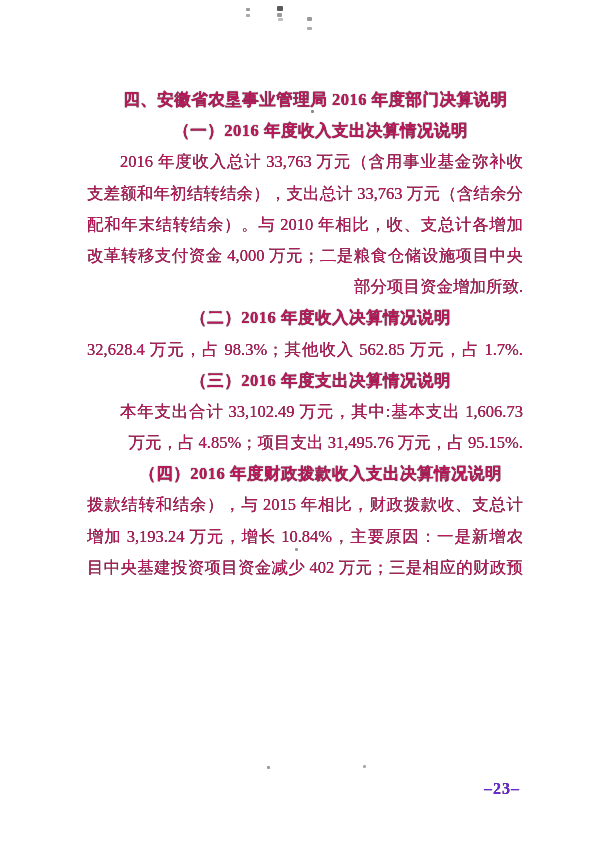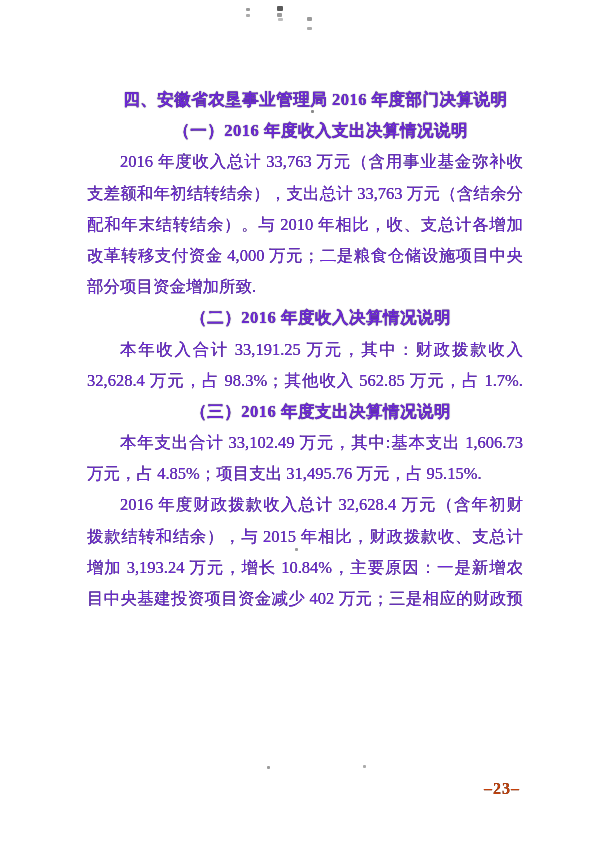--- a/index.html
+++ b/index.html
@@ -16,21 +16,21 @@
     overflow: hidden;
     font-family: "Liberation Serif", "DejaVu Serif", serif;
   }
   .content {
     position: absolute;
     left: 87px;
     top: 84px;
     width: 436px;
     font-size: 16.5px;
     line-height: 31.2px;
-    color: #6d28d9;
+    color: #be185d;
     text-shadow: 0 0 0.6px #161616; 
   }
   .line {
     height: 31.2px;
     overflow: hidden;
     white-space: normal;
   }
   .h1 {
     font-weight: 700;
     text-indent: 2.2em;
@@ -46,29 +46,29 @@
   }
   .indent {
     text-indent: 2em;
   }
   .just {
     text-align: justify;
     text-align-last: justify;
     text-justify: inter-character;
   }
   .plain {
-    text-align: left;
+    text-align: right;
   }
   .pagenum {
     position: absolute;
     left: 484px;
     top: 780px;
     font-size: 16px;
     font-weight: 600;
-    color: #c2410c;
+    color: #6d28d9;
     letter-spacing: 1px;
     text-shadow: 0 0 0.6px #1a1a1a;
   }
   .speck {
     position: absolute;
     border-radius: 1px;
   }
 </style>
 </head>
 <body>
@@ -92,28 +92,27 @@
     <div class="line h1">四、安徽省农垦事业管理局 2016 年度部门决算说明</div>
 
     <div class="line h2">（一）2016 年度收入支出决算情况说明</div>
     <div class="line indent just">2016 年度收入总计 33,763 万元（含用事业基金弥补收</div>
     <div class="line just">支差额和年初结转结余），支出总计 33,763 万元（含结余分</div>
     <div class="line just">配和年末结转结余）。与 2010 年相比，收、支总计各增加</div>
     <div class="line just">改革转移支付资金 4,000 万元；二是粮食仓储设施项目中央</div>
     <div class="line plain">部分项目资金增加所致.</div>
 
     <div class="line h2">（二）2016 年度收入决算情况说明</div>
-    <div class="line indent just">本年收入合计 33,191.25 万元，其中：财政拨款收入</div>
     <div class="line just">32,628.4 万元，占 98.3%；其他收入 562.85 万元，占 1.7%.</div>
 
     <div class="line h2">（三）2016 年度支出决算情况说明</div>
     <div class="line indent just">本年支出合计 33,102.49 万元，其中:基本支出 1,606.73</div>
     <div class="line plain">万元，占 4.85%；项目支出 31,495.76 万元，占 95.15%.</div>
 
-    <div class="line indent just">2016 年度财政拨款收入总计 32,628.4 万元（含年初财</div>
+    <div class="line h2">（四）2016 年度财政拨款收入支出决算情况说明</div>
     <div class="line just">拨款结转和结余），与 2015 年相比，财政拨款收、支总计各</div>
     <div class="line just">增加 3,193.24 万元，增长 10.84%，主要原因：一是新增农</div>
     <div class="line just">目中央基建投资项目资金减少 402 万元；三是相应的财政预</div>
 
   </div>
 
   <div class="pagenum">–23–</div>
 
 </div>
 

